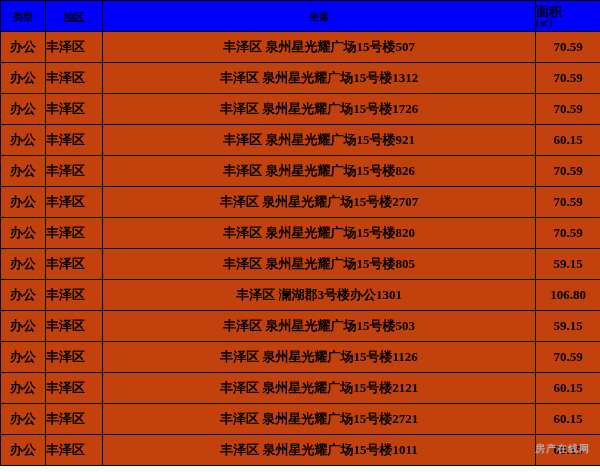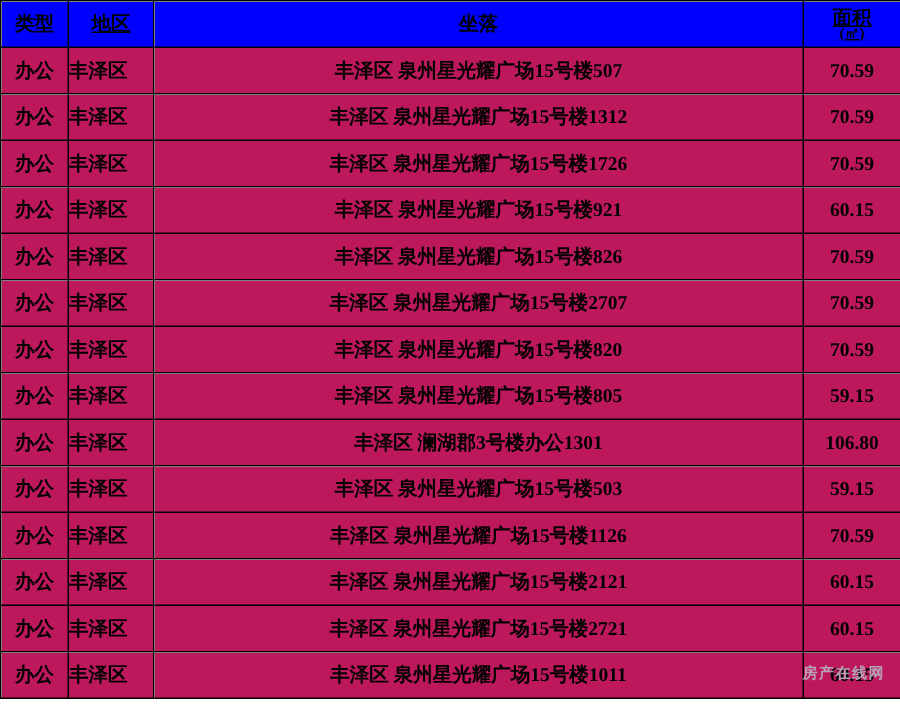--- a/index.html
+++ b/index.html
@@ -39,38 +39,37 @@
   }
   thead td, thead th {
     background: #0000ff;
     color: #000000;
     text-align: center;
     height: 28px;
   }
   .hdr-inner {
     display: block;
     text-align: center;
-    font-size: 13px;
+    font-size: 10px;
     font-weight: bold;
   }
   .hdr-area {
     display: flex;
     flex-direction: column;
-    align-items: center;
+    align-items: flex-start;
     justify-content: center;
     line-height: 1.0;
     padding: 1px 0;
-    text-decoration: underline;
   }
   .hdr-area .unit {
     font-size: 10px;
     font-weight: bold;
   }
   tbody td {
-    background: #be185d;
+    background: #c2410c;
   }
   td.c-type { width: 44px; text-align: center; }
   td.c-dist { width: 56px; text-align: left; }
   td.c-loc  { width: 432px; text-align: center; padding-left: 4px; }
   td.c-area { width: 64px; text-align: center; }
 
   th.c-type { width: 44px; }
   th.c-dist { width: 56px; text-decoration: underline; }
   th.c-loc  { width: 432px; }
   th.c-area { width: 64px; }

